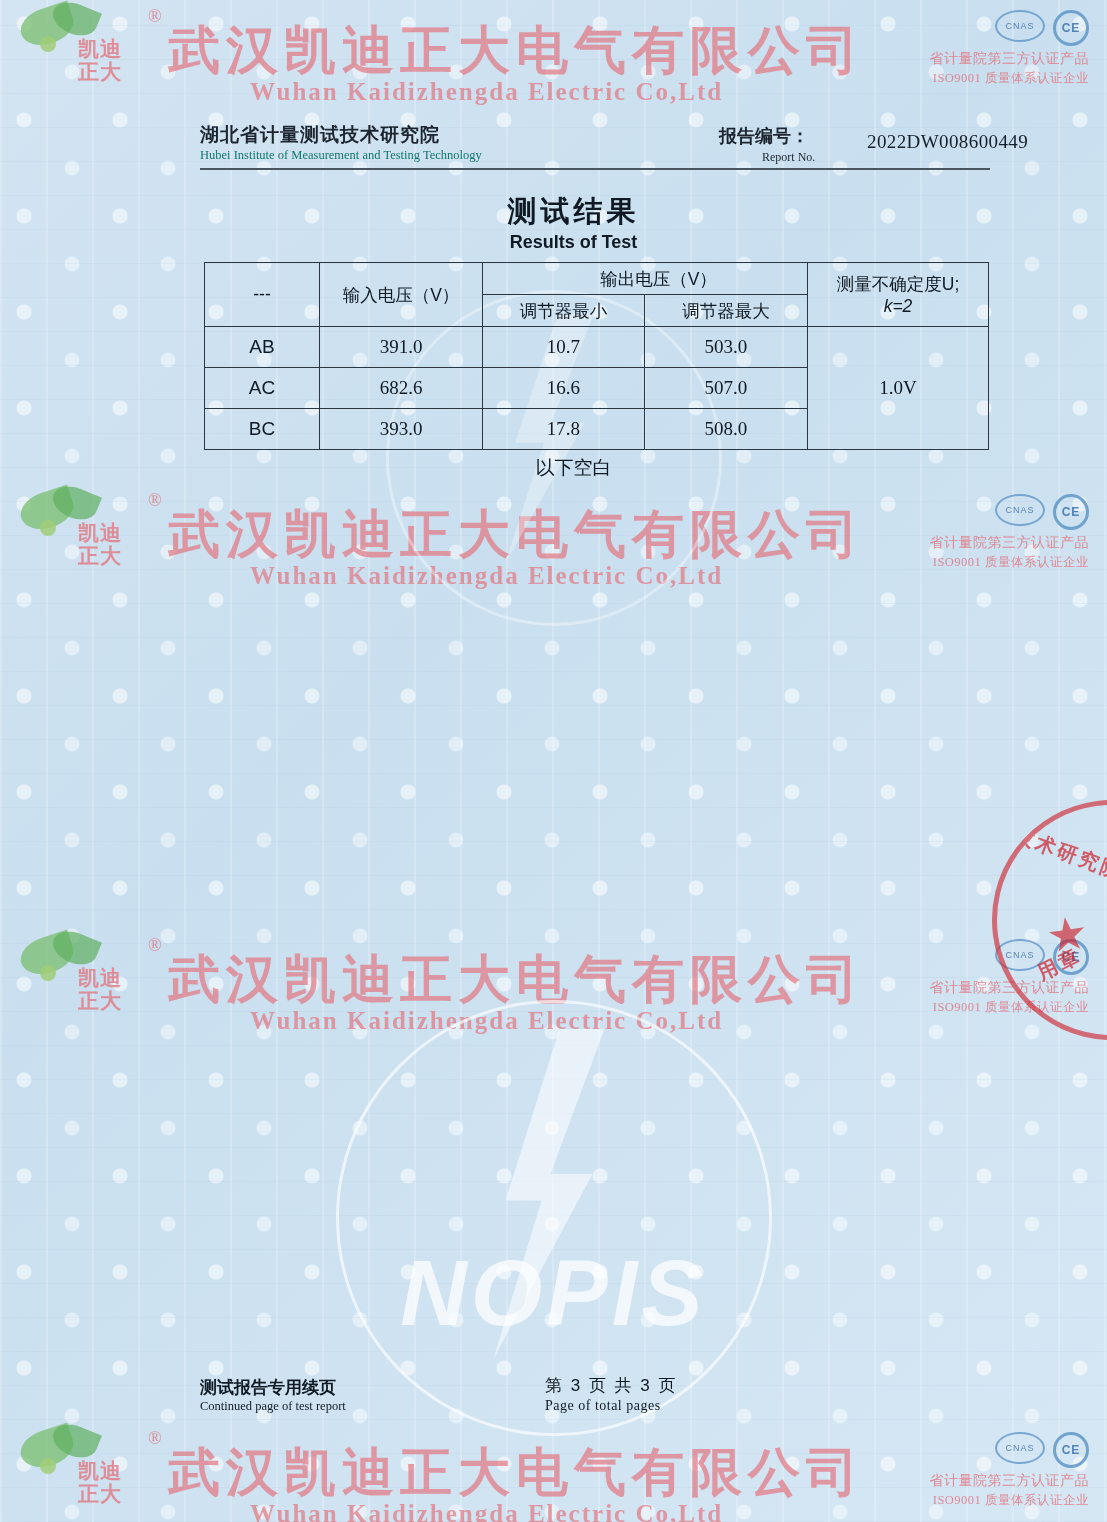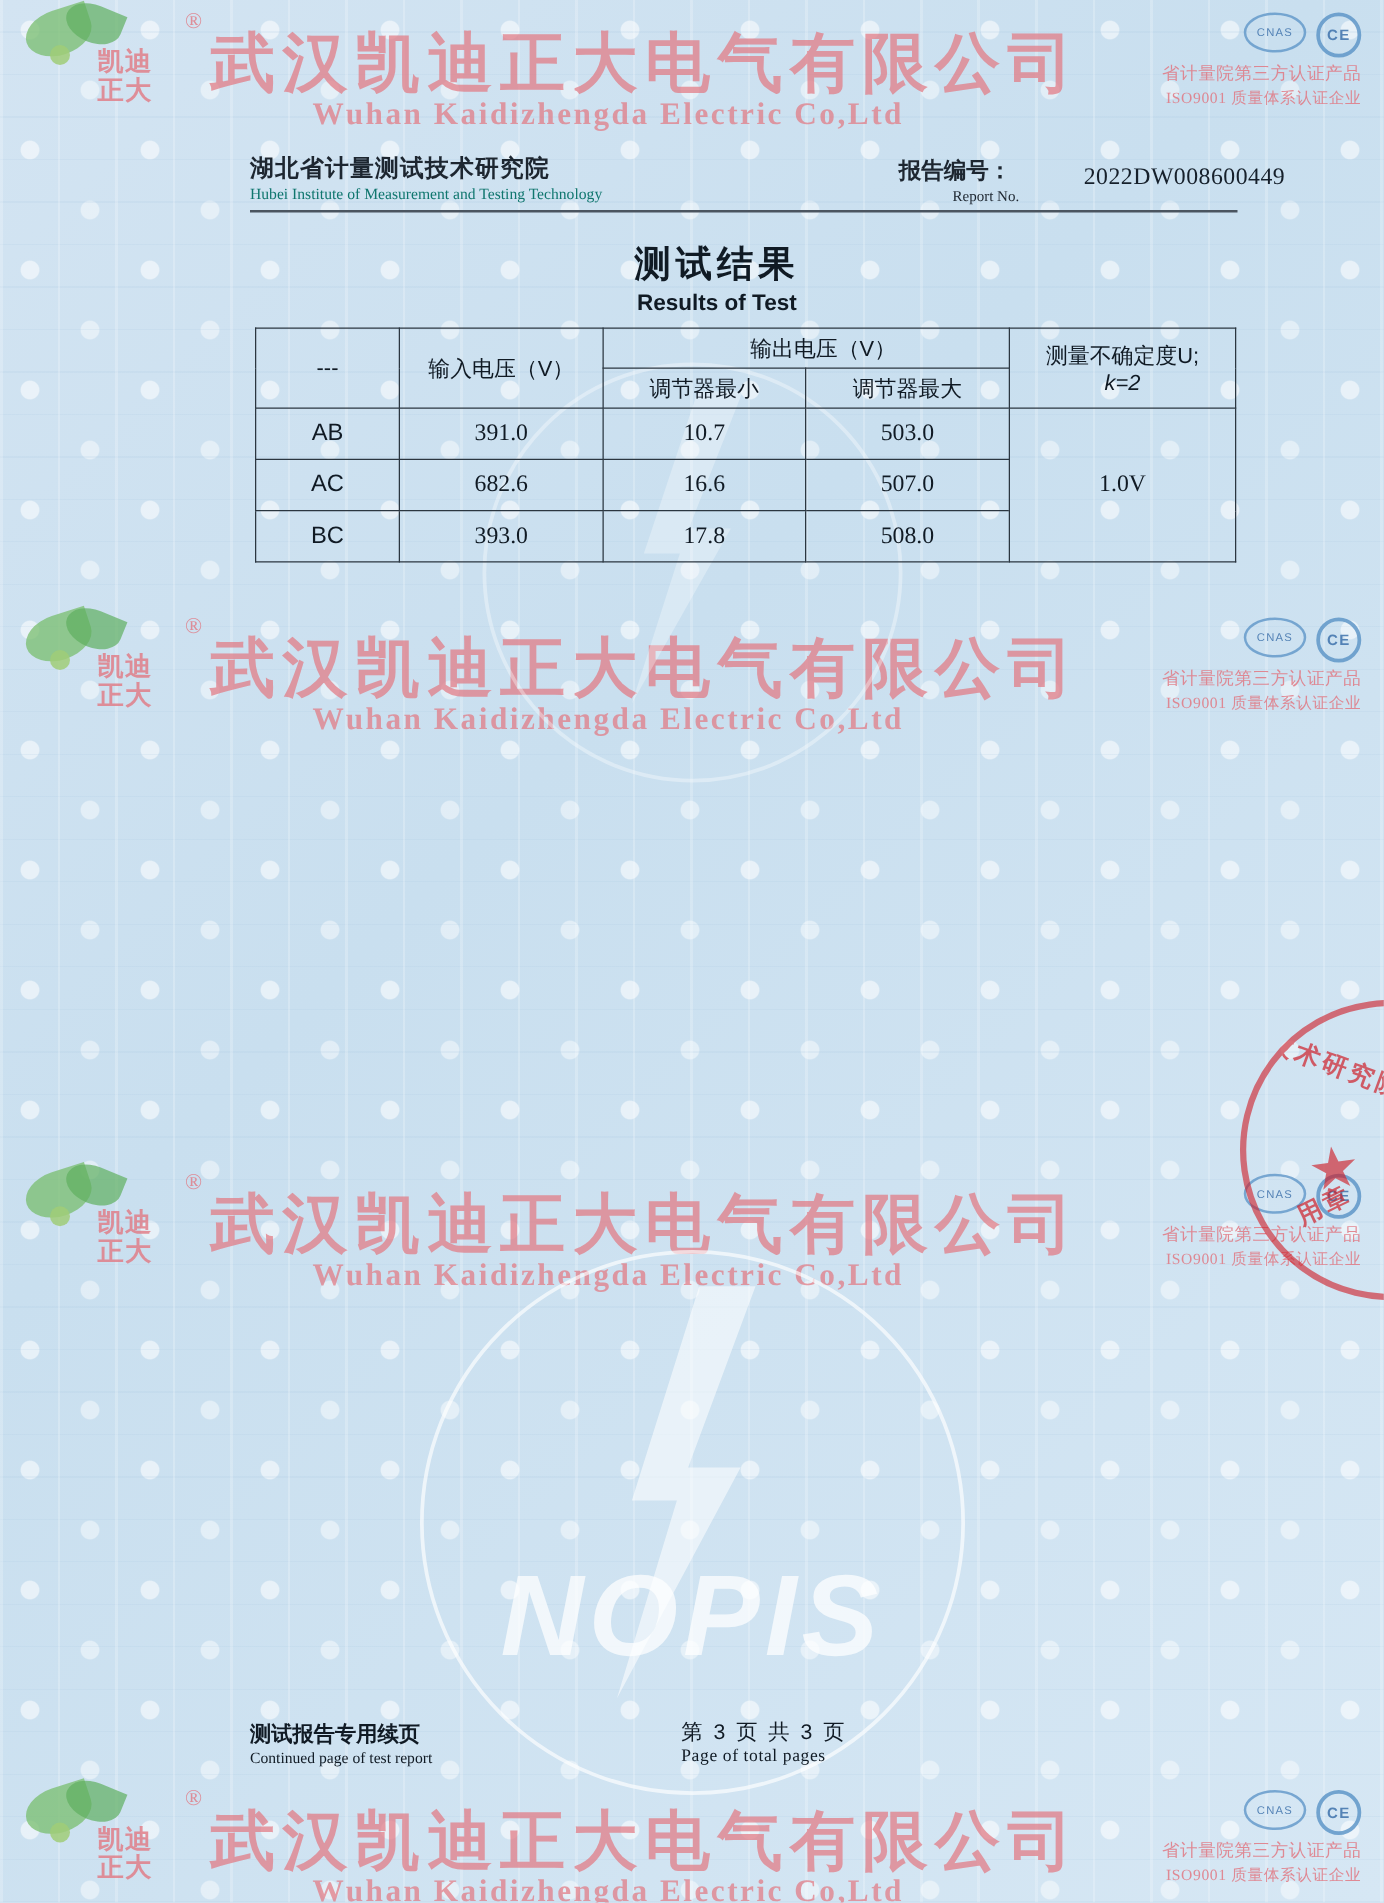--- a/index.html
+++ b/index.html
@@ -455,20 +455,21 @@
       </tr>
       <tr>
         <td class="lbl">BC</td>
         <td>393.0</td>
         <td>17.8</td>
         <td>508.0</td>
       </tr>
     </tbody>
   </table>
 
+  <div class="blank-note">以下空白</div>
 
   <div class="seal">
     <div class="s-txt">技术研究院</div>
     <div class="star">★</div>
     <div class="s-txt2">用章</div>
   </div>
 
   <div class="ft-cn">测试报告专用续页</div>
   <div class="ft-en">Continued page of test report</div>
   <div class="pg-cn">第 3 页 共 3 页</div>

